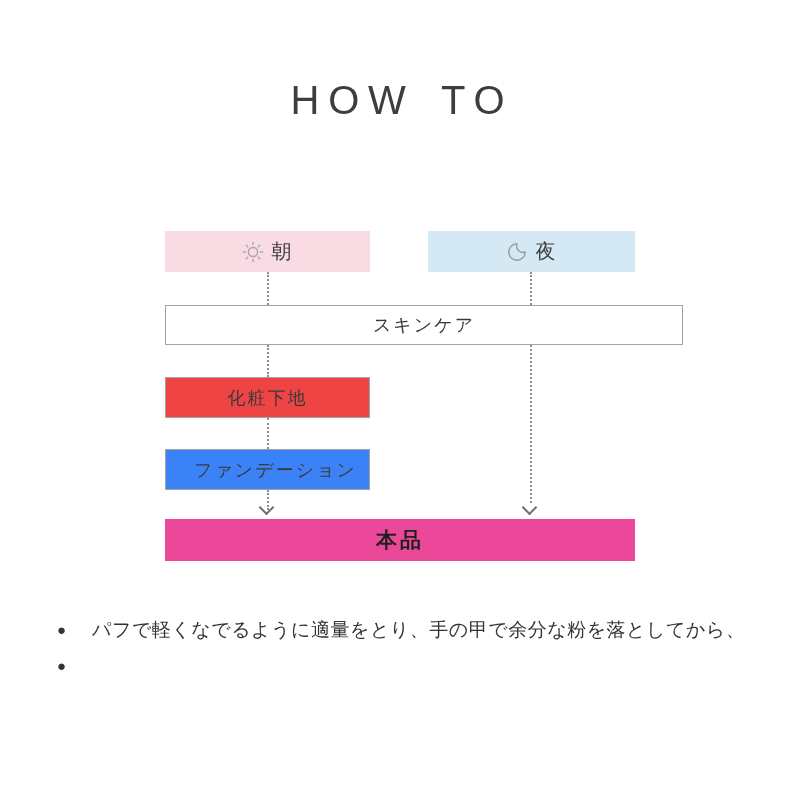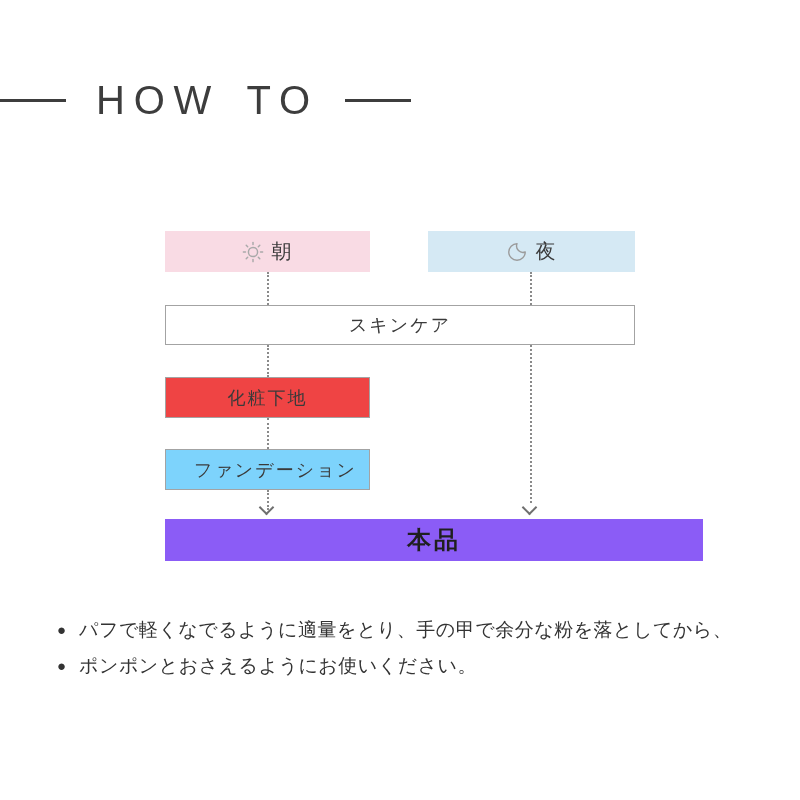--- a/index.html
+++ b/index.html
@@ -8,42 +8,42 @@
     position:relative;
     width:800px; height:800px;
     background:#ffffff;
     font-family:"Liberation Sans","DejaVu Sans",sans-serif;
     overflow:hidden;
   }
 
   
   .title-row {
     position:absolute; top:78px; left:0; width:800px; height:44px;
-    display:flex; align-items:center; gap:26px;
+    display:flex; align-items:center; justify-content:center; gap:26px;flex-direction:column;
   }
   .title-dash { width:66px; height:3px; background:#3d3d3d; }
   .title-text {
     font-size:40px; font-weight:400; color:#3d3d3d;
     letter-spacing:0.22em; word-spacing:0.18em;
     white-space:nowrap; padding-left:0.1em;
   }
 
   
   .fc { position:absolute; left:165px; top:231px; width:470px; height:332px; }
   .fc-box {
     position:absolute; display:flex; align-items:center; justify-content:center;
     font-size:18px; color:#3a3a3a; letter-spacing:2px; gap:8px;
   }
   .tag-morning { left:0; top:0; width:205px; height:41px; background:#f9dbe4; font-size:20px; }
   .tag-night   { left:263px; top:0; width:207px; height:41px; background:#d5e9f4; font-size:20px; }
-  .box-skincare   { left:0; top:74px;  width:470px; height:40px; background:#fff; border:1px solid #a3a3a3; }
+  .box-skincare   { left:0; top:74px;  width:518px; height:40px; background:#fff; border:1px solid #a3a3a3; }
   .box-base       { left:0; top:146px; width:205px; height:41px; background:#ef4444; border:1px solid #a3a3a3; }
-  .box-foundation { left:0; top:218px; width:205px; height:41px; background:#7dd3fc; border:1px solid #a3a3a3;padding-left:16px; }
-  .box-product    { left:0; top:288px; width:538px; height:42px; background:#8b5cf6;
-                    font-weight:bold; font-size:24px; color:#1f1f1f; letter-spacing:3px; }
+  .box-foundation { left:0; top:218px; width:205px; height:41px; background:#3b82f6; border:1px solid #a3a3a3;padding-left:16px; }
+  .box-product    { left:0; top:288px; width:470px; height:42px; background:#ec4899;
+                    font-weight:bold; font-size:21px; color:#1f1f1f; letter-spacing:3px; }
 
   .dot-seg { position:absolute; width:0; border-left:2px dotted #8a8a8a; }
   .seg-l1 { left:102px; top:41px;  height:33px; }
   .seg-l2 { left:102px; top:114px; height:32px; }
   .seg-l3 { left:102px; top:187px; height:31px; }
   .seg-l4 { left:102px; top:259px; height:20px; }
   .seg-r1 { left:365px; top:41px;  height:33px; }
   .seg-r2 { left:365px; top:114px; height:158px; }
 
   .down-arrow {
@@ -56,21 +56,21 @@
 
   .tag-icon { display:inline-flex; align-items:center; }
 
   
   .instructions {
     position:absolute; left:57px; top:612px; width:700px;
     font-size:19px; line-height:36px; color:#333333; letter-spacing:0.5px;
   }
   .bullet { position:relative; padding-left:22px; }
   .bullet-dot { position:absolute; left:0; top:0; font-size:15px; }
-  .bullet-line { white-space:nowrap; }
+  .bullet-line { white-space:nowrap;margin-left:13px; }
 </style>
 </head>
 <body>
 
 <div class="page">
 
   <div class="title-row">
     <div class="title-dash"></div>
     <div class="title-text">HOW TO</div>
     <div class="title-dash"></div>
@@ -136,18 +136,17 @@
 
   <div class="instructions">
 
     <div class="bullet">
       <span class="bullet-dot">●</span>
       <div class="bullet-line">パフで軽くなでるように適量をとり、手の甲で余分な粉を落としてから、</div>
     </div>
 
     <div class="bullet">
       <span class="bullet-dot">●</span>
-      <div class="bullet-line">ポンポンとおさえるようにお使いください。</div>
     </div>
 
   </div>
 
 </div>
 
 </body></html>

